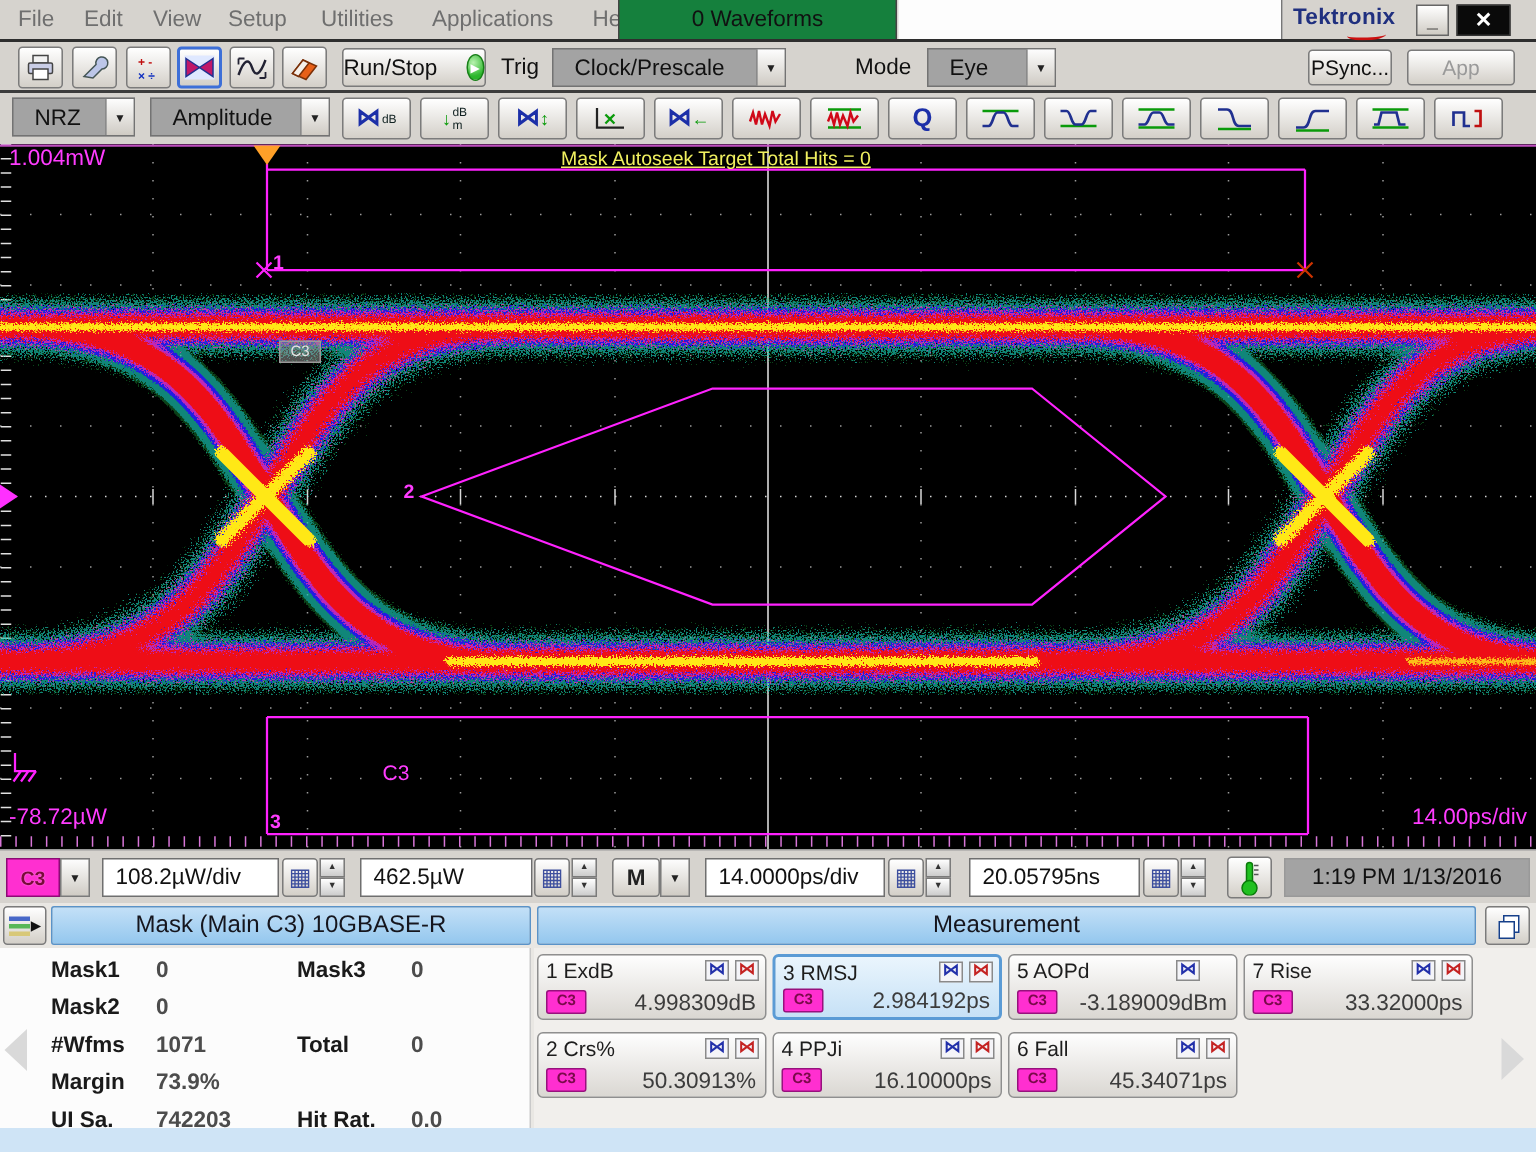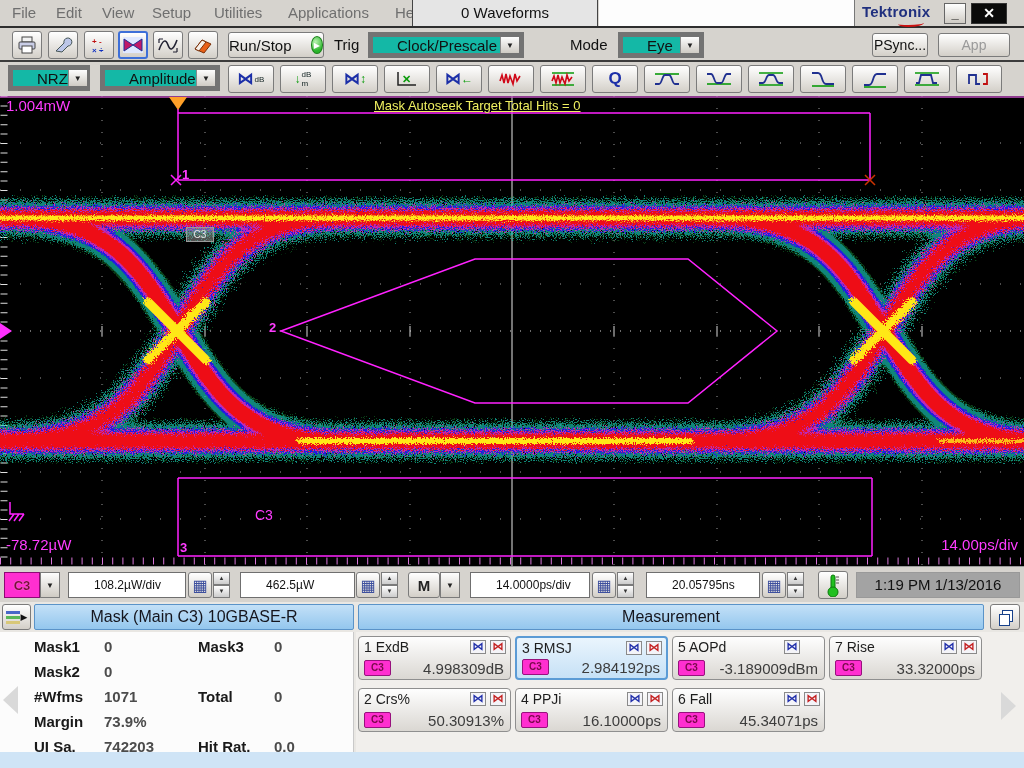--- a/index.html
+++ b/index.html
@@ -1,54 +1,54 @@
 <!DOCTYPE html>
 <html><head>
 <meta charset="utf-8">
 <style>
   html,body{margin:0;padding:0;}
   body{width:1024px;height:768px;position:relative;background:#d6d3ce;font-family:"Liberation Sans",sans-serif;overflow:hidden;-webkit-font-smoothing:antialiased;}
   
   #menubar{position:absolute;top:0;left:0;width:1024px;height:28px;background:#d6d3ce;border-bottom:2px solid #2e2e2e;box-sizing:border-box;}
   .menu-item{position:absolute;top:0;height:26px;line-height:26px;color:#6f6f6f;font-size:15px;padding:0 6px;cursor:default;}
-  #wfm-count{position:absolute;left:412px;top:0;width:186px;height:26px;background:#e5e5e5;border-left:1px solid #444;border-right:1px solid #444;box-sizing:border-box;text-align:center;line-height:26px;font-size:15px;color:#111;}
+  #wfm-count{position:absolute;left:412px;top:0;width:186px;height:26px;background:#15803d;border-left:1px solid #444;border-right:1px solid #444;box-sizing:border-box;text-align:center;line-height:26px;font-size:15px;color:#111;}
   #spare-box{position:absolute;left:599px;top:0;width:256px;height:26px;background:#fdfdfd;border-right:1px solid #777;box-sizing:border-box;}
   #brand{position:absolute;left:862px;top:3px;font-size:15px;font-weight:bold;color:#20307f;letter-spacing:.2px;}
   #brand-swoosh{position:absolute;left:898px;top:20px;width:26px;height:5px;border-bottom:2px solid #cc1111;border-radius:0 0 60% 40%;}
   .winbtn{position:absolute;top:3px;height:21px;box-sizing:border-box;text-align:center;font-size:13px;line-height:19px;}
   #btn-min{left:944px;width:22px;background:linear-gradient(#fff,#cfcbc4);border:1px solid #666;color:#111;font-weight:bold;}
   #btn-close{left:971px;width:36px;background:#0a0a0a;border:1px solid #333;color:#fff;font-weight:bold;font-size:14px;}
   
   #toolbar1{position:absolute;top:28px;left:0;width:1024px;height:34px;background:#d6d3ce;border-bottom:2px solid #3c3c3c;box-sizing:border-box;}
   #toolbar2{position:absolute;top:62px;left:0;width:1024px;height:34px;background:#d6d3ce;box-sizing:border-box;}
   .btn3d{background:linear-gradient(#ffffff,#d3cfc8);border:1px solid #7b7b7b;border-radius:3px;box-sizing:border-box;display:flex;align-items:center;justify-content:center;}
   .pressed{border:2px solid #3d6fd8;}
   .tb-ic{position:absolute;top:3px;width:30px;height:28px;}
   .tb2-ic{position:absolute;top:3px;width:46px;height:28px;}
   #runstop{position:absolute;left:228px;top:4px;width:96px;height:26px;font-size:15px;gap:19px;color:#111;}
   .orb{width:16px;height:16px;border-radius:50%;background:radial-gradient(circle at 35% 30%,#b9f3b0,#2ab52a 70%);border:1px solid #188018;display:flex;align-items:center;justify-content:center;color:#fff;font-size:8px;}
   .lbl{position:absolute;top:4px;height:26px;line-height:26px;font-size:15px;color:#111;}
-  .combo{position:absolute;top:4px;height:26px;background:#14b8a6;border:5px solid #737373;box-sizing:border-box;display:flex;align-items:center;font-size:15px;color:#111;padding-left:24px;justify-content:space-between;}
+  .combo{position:absolute;top:4px;height:26px;background:#a3a3a3;border:1px solid #737373;box-sizing:border-box;display:flex;align-items:center;font-size:15px;color:#111;padding-left:14px;justify-content:space-between;}
   .cbtn{width:18px;height:100%;background:linear-gradient(#fdfdfd,#cfcbc4);border-left:1px solid #8a8a8a;display:flex;align-items:center;justify-content:center;color:#222;flex:none;}
   .cbtn::before{content:"▼";font-size:8px;}
   .softbtn{position:absolute;top:5px;height:24px;font-size:14px;color:#111;}
   .disabled{color:#9a9a9a;}
   .bow{color:#1c2fa8;font-weight:bold;font-size:16px;line-height:16px;}
   .sub{font-size:8px;color:#122;margin-left:1px;}
   .garr{color:#0b9b0b;font-weight:bold;font-size:12px;}
   
   #grat{position:absolute;top:96px;left:0;width:1024px;height:470px;background:#000;}
   #grat svg{position:absolute;top:0;left:0;}
   .gtext{position:absolute;color:#ff3cff;font-size:15px;}
   .gmask{position:absolute;color:#ff3cff;font-size:13px;font-weight:bold;}
   #autoseek{position:absolute;left:374px;top:2px;color:#f0f060;font-size:13px;text-decoration:underline;}
   #ghost-c3{position:absolute;left:186px;top:131px;width:28px;height:15px;background:rgba(145,145,145,.55);border:1px solid #9a9a9a;color:#e4e4e4;font-size:10px;text-align:center;line-height:14px;box-sizing:border-box;}
   
   #ctrlbar{position:absolute;top:566px;left:0;width:1024px;height:36px;background:#d6d3ce;border-top:1px solid #9a9a9a;box-sizing:border-box;}
-  .field{position:absolute;top:5px;height:26px;background:#fff;border:1px solid #6f6f6f;box-sizing:border-box;font-size:12px;color:#111;line-height:24px;padding-left:25px;}
+  .field{position:absolute;top:5px;height:26px;background:#fff;border:1px solid #6f6f6f;box-sizing:border-box;font-size:15px;color:#111;line-height:24px;padding-left:8px;}
   .calc{position:absolute;top:5px;width:24px;height:26px;}
   .calc::before{content:"▦";color:#3d4f9e;font-size:16px;}
   .spin{position:absolute;top:5px;width:17px;height:26px;display:flex;flex-direction:column;}
   .sp{flex:1;border:1px solid #7b7b7b;background:linear-gradient(#fff,#ccc);text-align:center;box-sizing:border-box;color:#333;}
   .sp::before{font-size:6px;line-height:11px;display:block;}
   .sp.up::before{content:"▲";}
   .sp.dn::before{content:"▼";}
   #ch-btn{position:absolute;left:4px;top:5px;width:36px;height:26px;background:#ff2fd0;border:1px solid #8c0a74;box-sizing:border-box;color:#7a0a3a;font-weight:bold;font-size:13px;display:flex;align-items:center;justify-content:center;text-shadow:0 0 1px #ffb0ef;}
   #m-btn{position:absolute;left:408px;top:5px;width:32px;height:26px;font-weight:bold;font-size:15px;color:#222;}
   #clockbox{position:absolute;left:856px;top:5px;width:164px;height:26px;background:#a3a3a3;border:1px solid #999;box-sizing:border-box;text-align:center;line-height:24px;font-size:15px;color:#111;}

